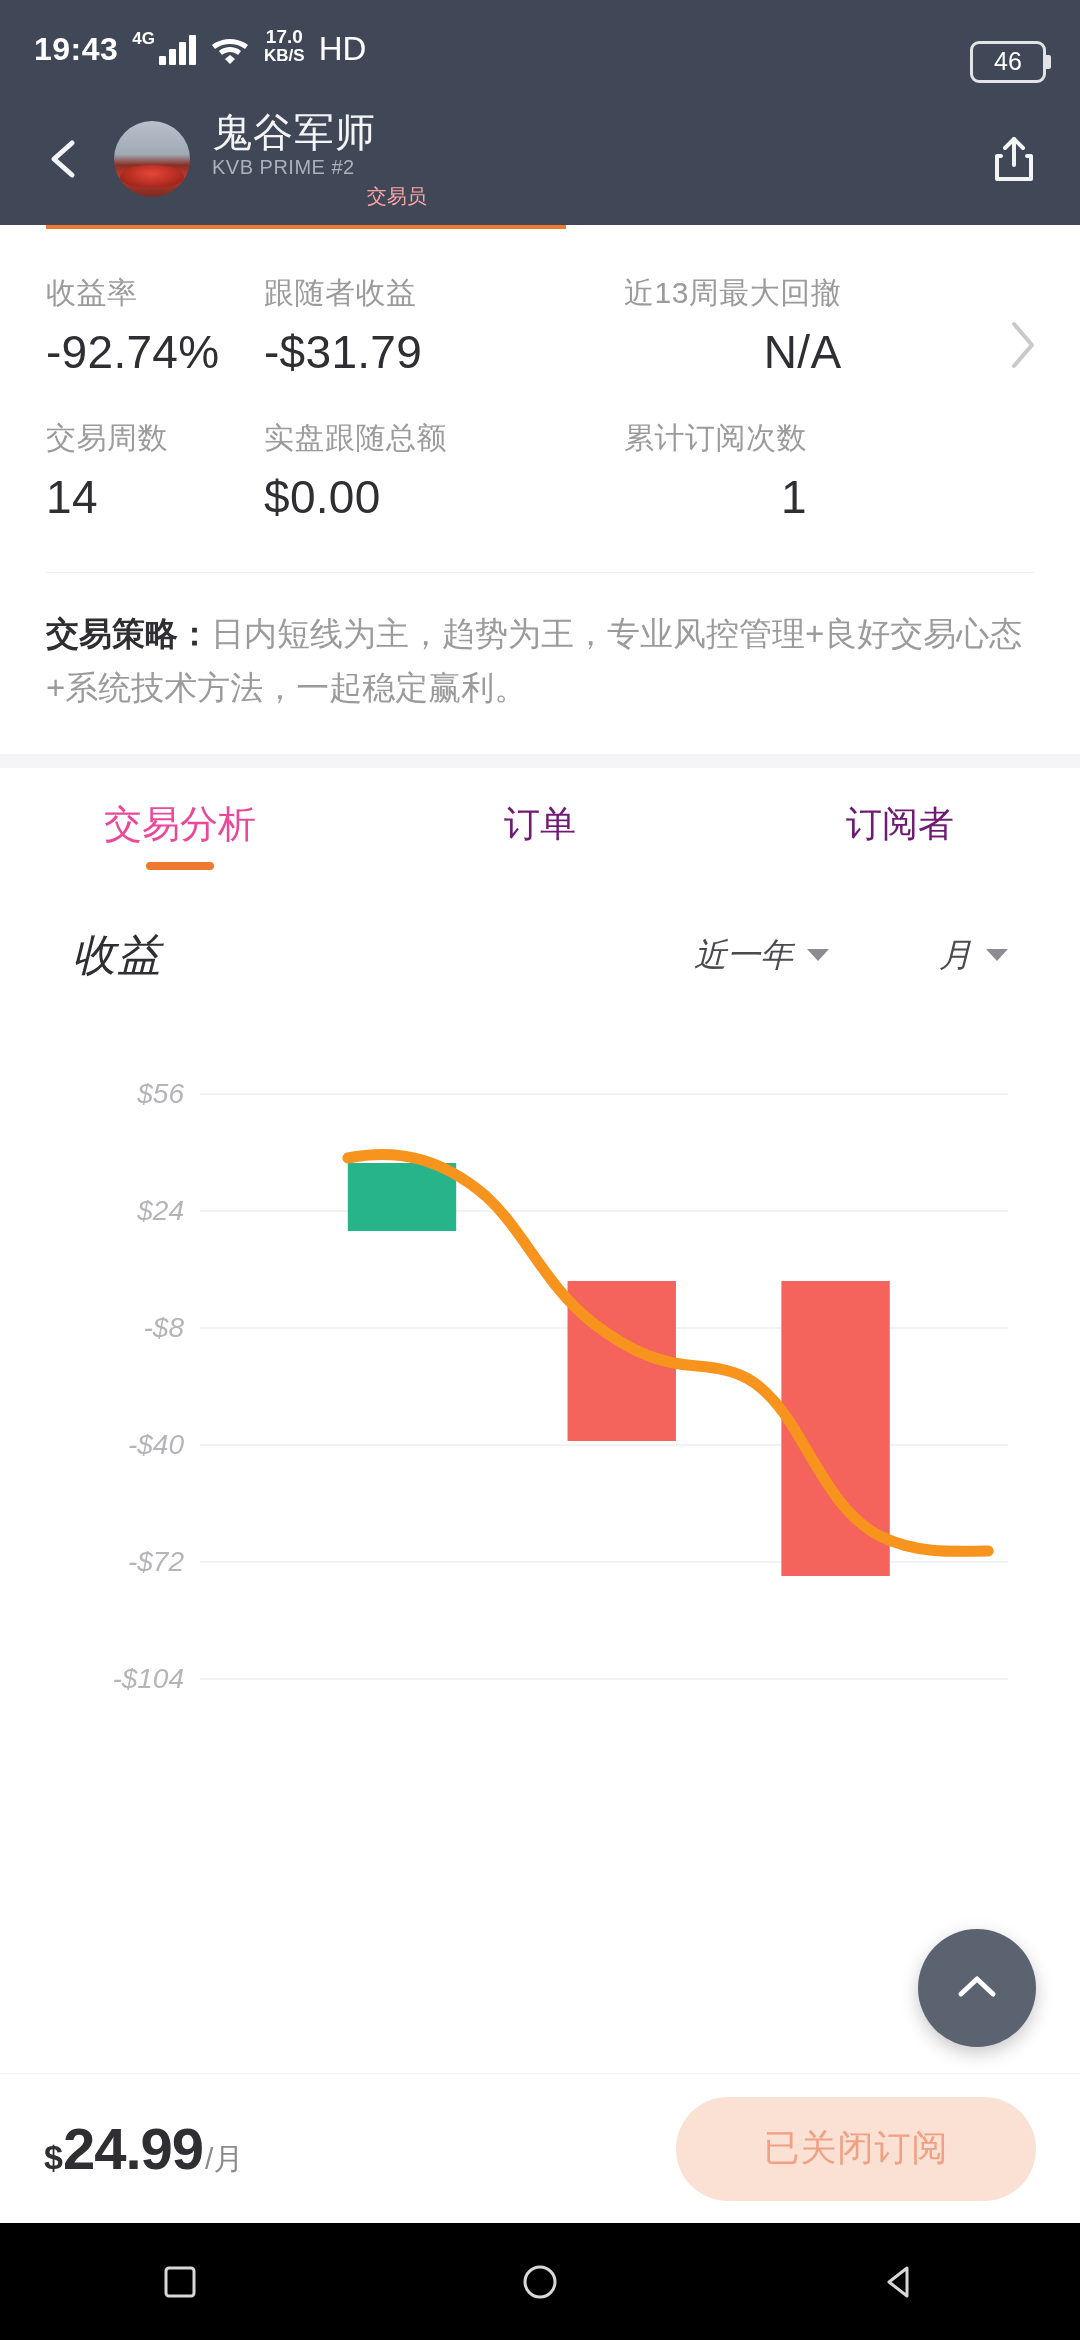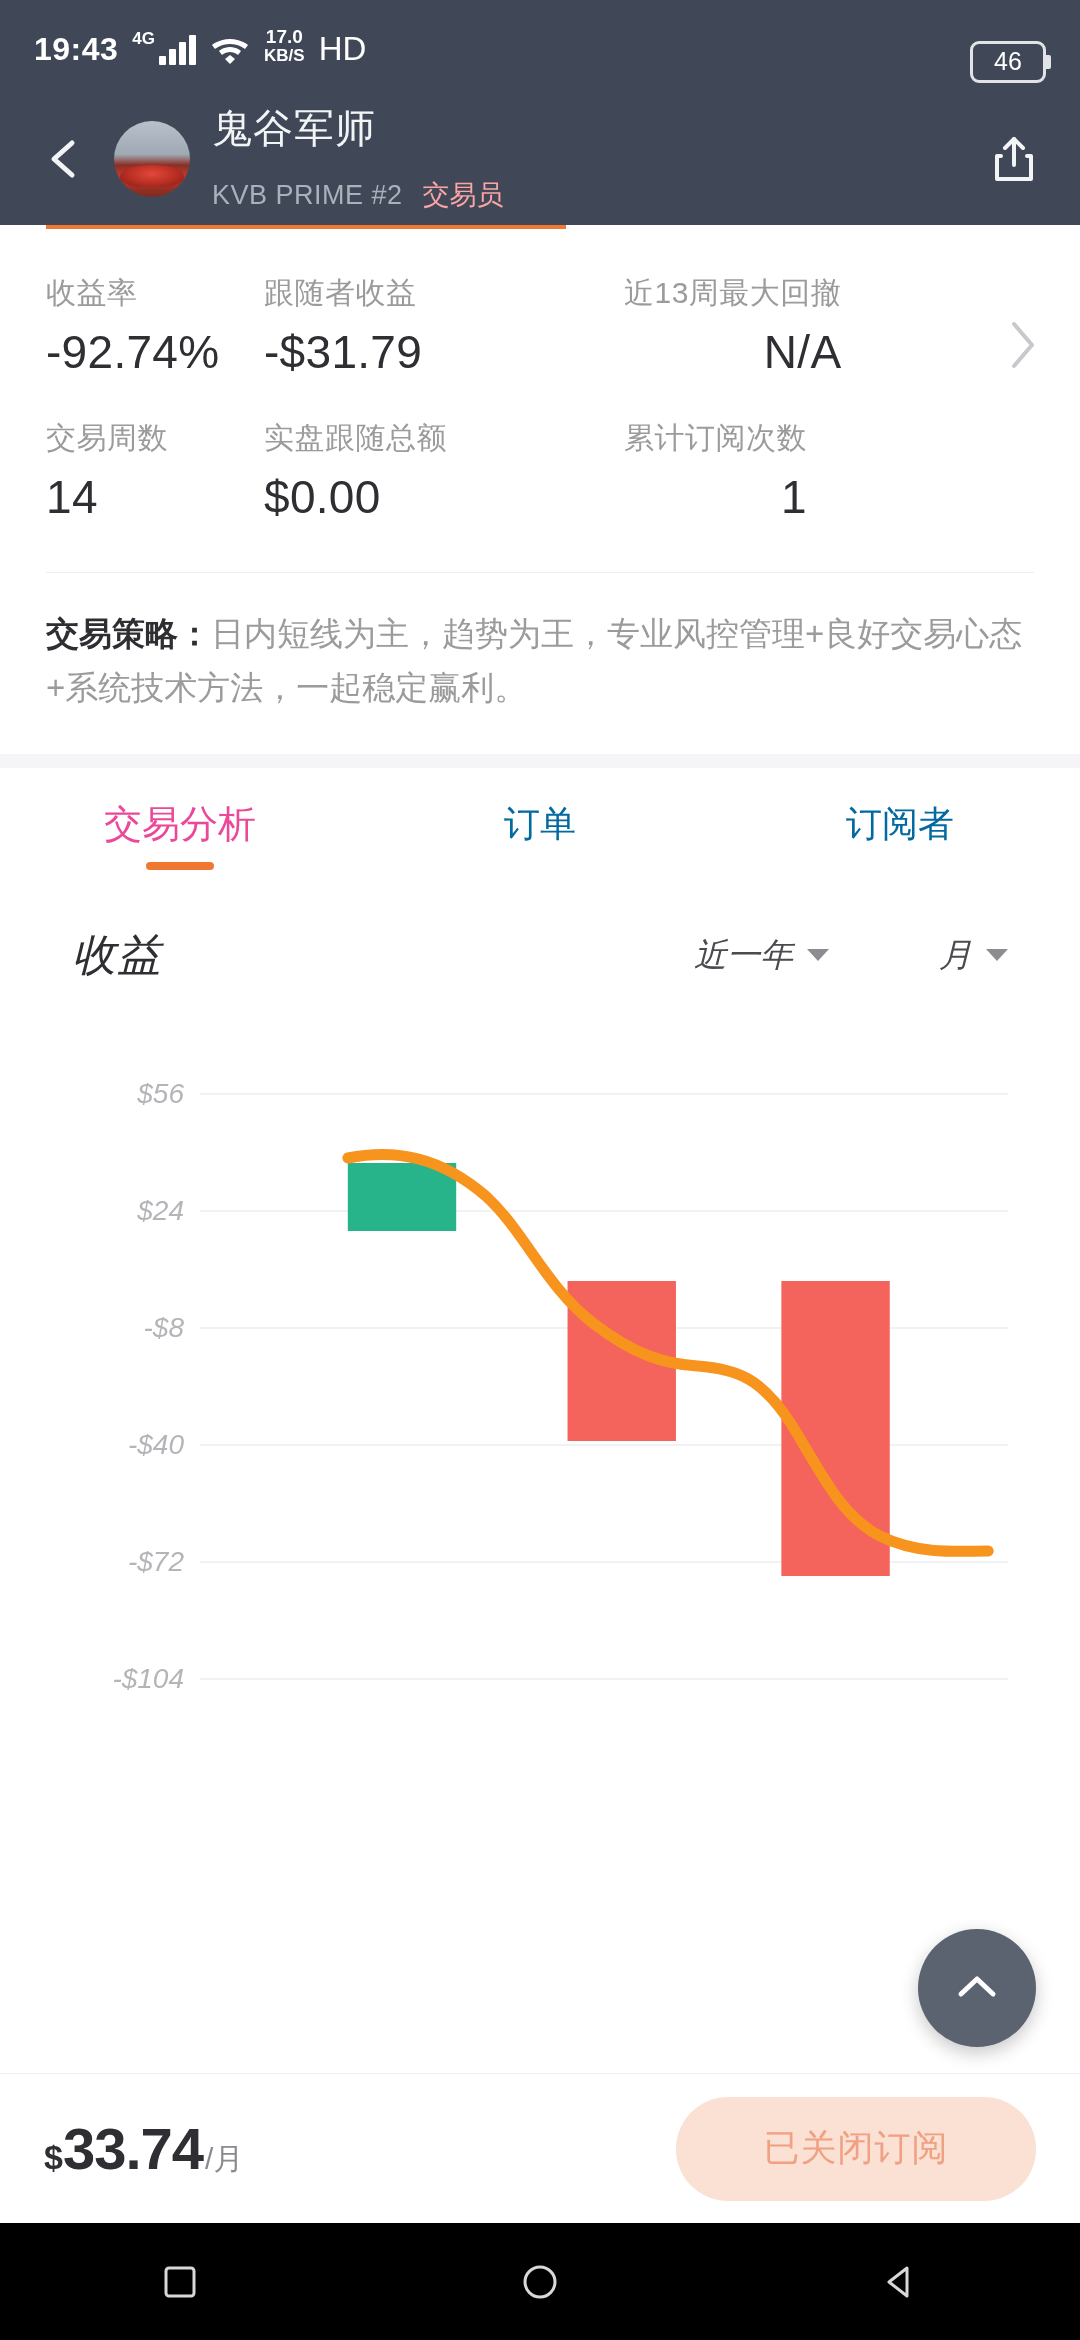--- a/index.html
+++ b/index.html
@@ -54,21 +54,21 @@
     background:linear-gradient(180deg,#b9c2cb 0%,#9fa9b4 44%,#8a3026 58%,#c0392b 72%,#7d2a20 100%);
     overflow:hidden;position:relative;
   }
   .avatar:after{
     content:"";position:absolute;left:8%;top:58%;width:84%;height:30%;
     background:radial-gradient(ellipse at 50% 40%,#e4483a 0%,#b32b20 60%,#7a1f16 100%);
     border-radius:50% 50% 40% 40%;
   }
   .title-wrap{margin-left:22px;display:flex;flex-direction:column;justify-content:center;gap:2px;}
   .trader-name{color:#f2f4f6;font-size:40px;line-height:1.1;letter-spacing:1px;}
-  .trader-sub{display:flex;align-items:flex-end;gap:20px;font-size:27px;line-height:1.1;}
+  .trader-sub{display:flex;align-items:flex-start;gap:12px;font-size:20px;line-height:1.1;}
   .trader-sub .acct{color:#a9b1bb;letter-spacing:.5px;}
   .trader-sub .role{color:#fca5a5;margin-top:29px;}
   .share-btn{margin-left:auto;width:72px;height:72px;display:flex;align-items:center;justify-content:center;}
 
   
   .content{position:absolute;top:225px;left:0;right:0;bottom:207px;background:#fff;overflow:hidden;}
 
   .topline{height:4px;background:#f07830;width:520px;margin-left:46px;}
   .divider-soft{height:1px;background:#eeeeee;margin:0 46px;}
 
@@ -85,21 +85,21 @@
 
   
   .strategy{padding:34px 46px 40px 46px;font-size:33px;line-height:1.62;}
   .strategy b{color:#2e2e33;font-weight:bold;}
   .strategy span{color:#9b9b9b;}
 
   .gap-band{height:14px;background:#f5f5f7;}
 
   
   .tabs{display:flex;height:112px;align-items:center;background:#fff;}
-  .tab{flex:1;text-align:center;font-size:36px;color:#0369a1;position:relative;height:100%;
+  .tab{flex:1;text-align:center;font-size:36px;color:#701a75;position:relative;height:100%;
        display:flex;align-items:center;justify-content:center;}
   .tab.active{color:#ec4899;font-size:38px;}
   .tab.active:after{
     content:"";position:absolute;bottom:10px;left:50%;transform:translateX(-50%);
     width:68px;height:8px;border-radius:4px;background:#f07830;
   }
   .update-bar{background:#f7f7f9;padding:22px 46px;font-size:29px;color:#a6a6aa;letter-spacing:.3px;}
 
   
   .chart-card{padding:0 72px;font-style:italic;}
@@ -317,21 +317,21 @@
   <div class="fab">
     <svg width="56" height="56" viewBox="0 0 56 56">
       <path d="M12 34 L28 19 L44 34" fill="none" stroke="#ffffff" stroke-width="5" stroke-linecap="round" stroke-linejoin="round"></path>
     </svg>
   </div>
 </div>
 
 <div class="bottombar">
   <div class="price">
     <span class="cur">$</span>
-    <span class="amt">33.74</span>
+    <span class="amt">24.99</span>
     <span class="per">/月</span>
   </div>
   <div class="sub-btn">已关闭订阅</div>
 </div>
 
 <div class="navbar">
   <div class="nav-ico">
     <svg width="40" height="40" viewBox="0 0 40 40">
       <rect x="6" y="6" width="28" height="28" rx="3" fill="none" stroke="#d8d8d8" stroke-width="3"></rect>
     </svg>

